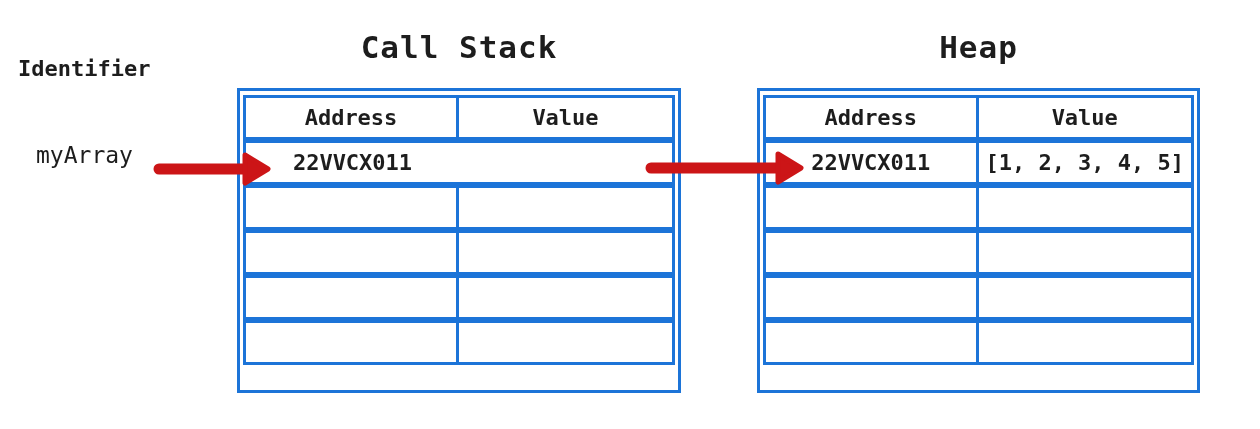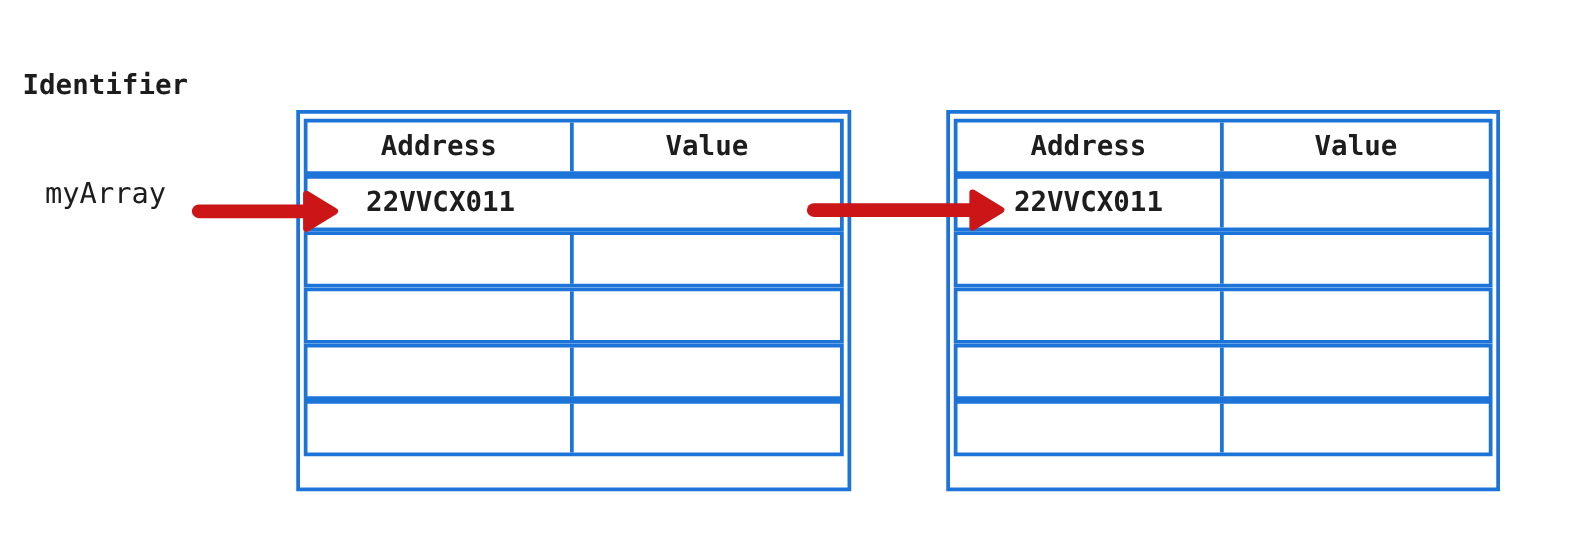--- a/index.html
+++ b/index.html
@@ -70,20 +70,22 @@
   .arrow-shaft{stroke:var(--arrow-red);stroke-width:11;stroke-linecap:round;}
   .arrow-head{fill:var(--arrow-red);stroke:var(--arrow-red);stroke-width:5;stroke-linejoin:round;}
 </style>
 </head>
 <body>
 
 <div class="stage">
 
   <div class="lbl-identifier">Identifier</div>
 
+  <div class="title title-callstack">Call Stack</div>
+  <div class="title title-heap">Heap</div>
 
   <div class="lbl-variable">myArray</div>
 
   <div class="memtable memtable-callstack">
     <div class="mrow">
       <div class="mcell mcell-first">Address</div>
       <div class="mcell">Value</div>
     </div>
     <div class="mrow">
       <div class="mcell">22VVCX011</div>
@@ -106,20 +108,21 @@
     </div>
   </div>
 
   <div class="memtable memtable-heap">
     <div class="mrow">
       <div class="mcell mcell-first">Address</div>
       <div class="mcell">Value</div>
     </div>
     <div class="mrow">
       <div class="mcell mcell-first">22VVCX011</div>
+      <div class="mcell">[1, 2, 3, 4, 5]</div>
     </div>
     <div class="mrow">
       <div class="mcell mcell-first"></div>
       <div class="mcell"></div>
     </div>
     <div class="mrow">
       <div class="mcell mcell-first"></div>
       <div class="mcell"></div>
     </div>
     <div class="mrow">

